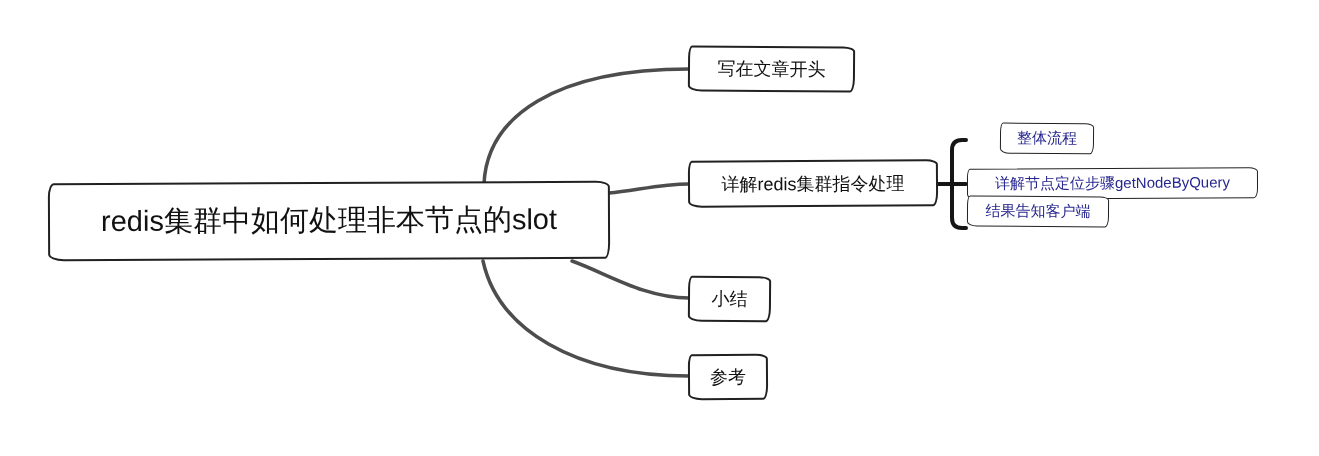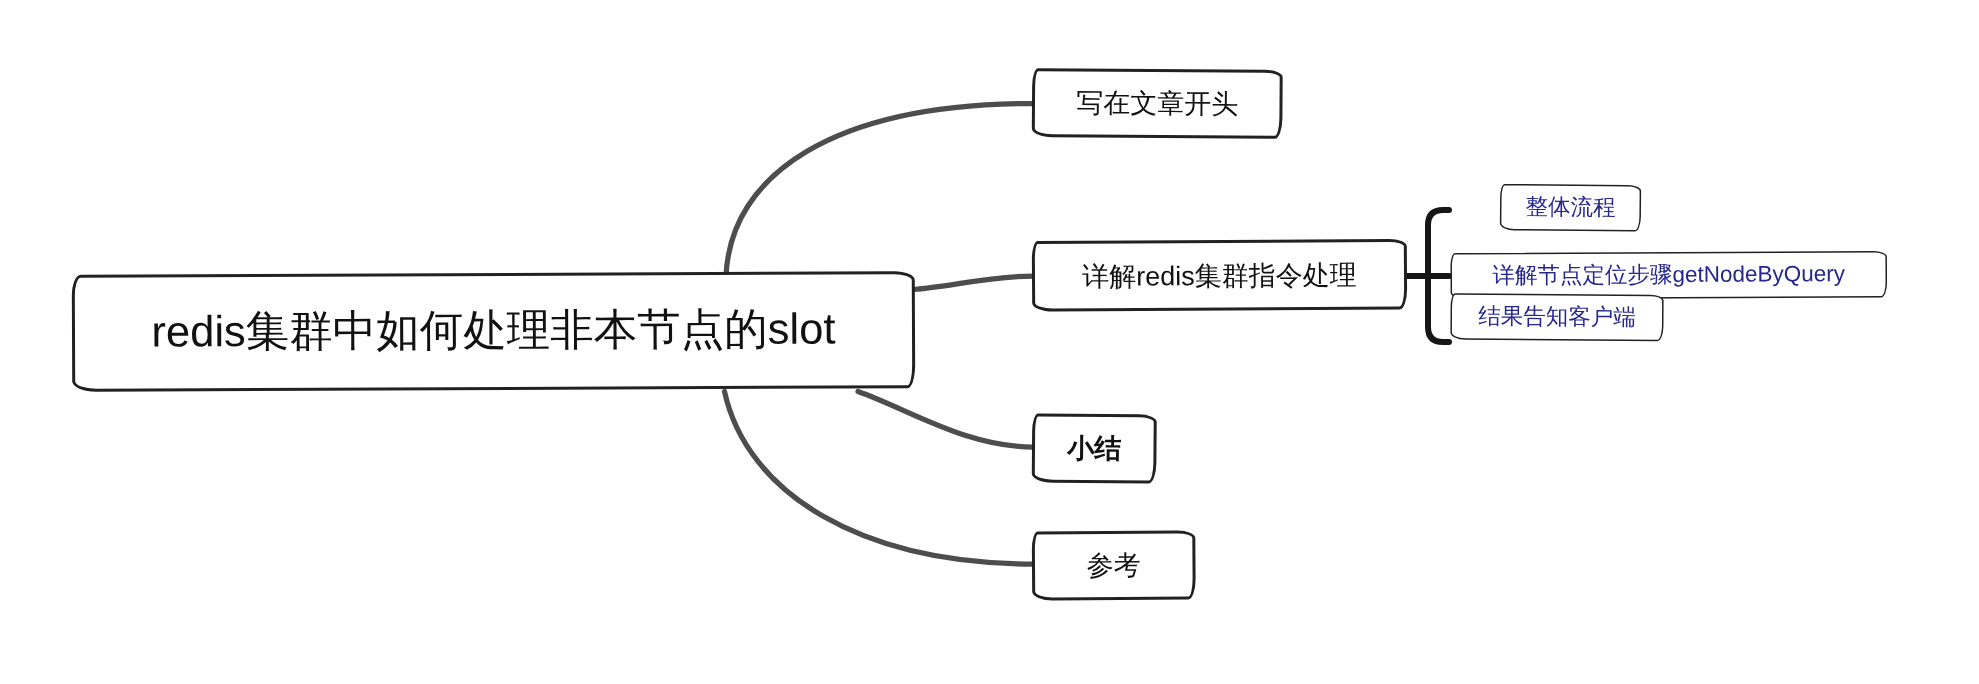--- a/index.html
+++ b/index.html
@@ -56,25 +56,24 @@
     left: 688px; top: 160px;
     width: 250px; height: 47px;
     font-size: 18px;
     transform: rotate(-0.35deg);
   }
   .node-b3 {
     left: 688px; top: 276px;
     width: 83px; height: 46px;
     font-size: 18px;
     transform: rotate(0.45deg);
-    font-weight: bold;
   }
   .node-b4 {
     left: 688px; top: 354px;
-    width: 109px; height: 46px;
+    width: 80px; height: 46px;
     font-size: 18px;
     transform: rotate(-0.4deg);
   }
   .node-child {
     font-size: 15px;
     color: #26268f;
     border-width: 1.6px;
     border-radius: 3px 9px 4px 10px / 9px 4px 10px 5px;
   }
   .node-c1 {

